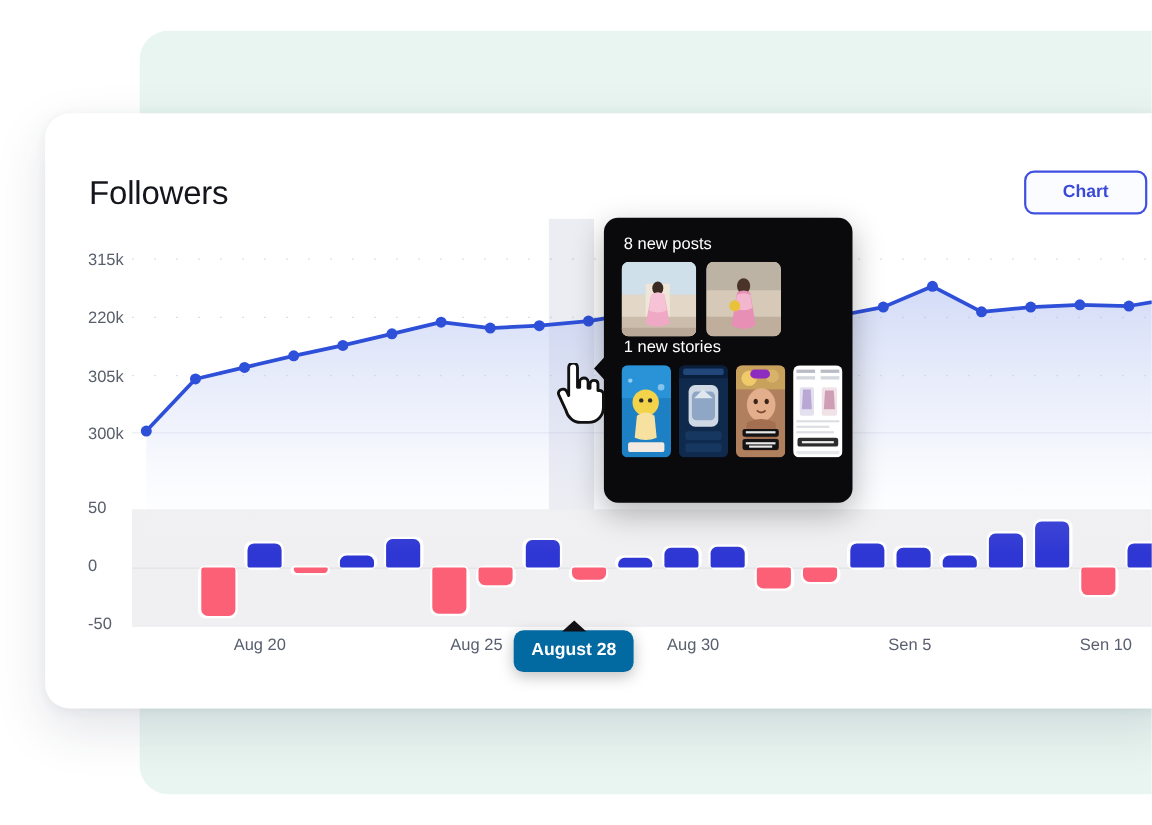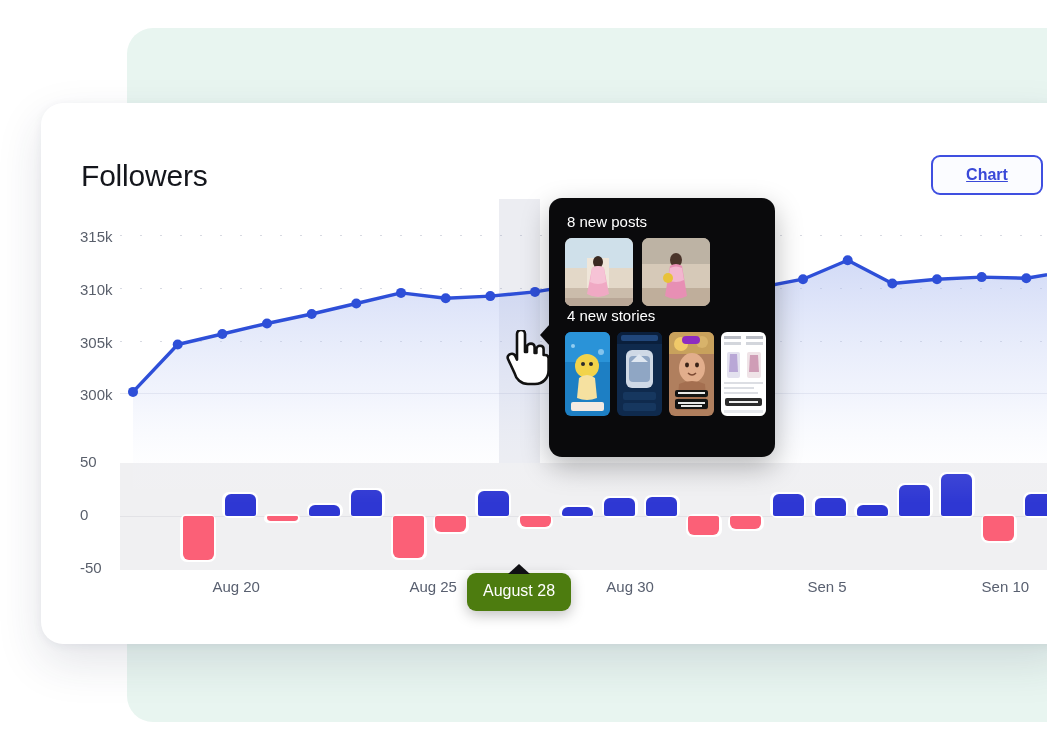--- a/index.html
+++ b/index.html
@@ -40,21 +40,21 @@
   .chart-btn {
     position: absolute; right: 28px; top: 52px;
     width: 112px; height: 40px;
     border: 2px solid #3f4fe0;
     border-radius: 9px;
     background: #fbfcff;
     color: #3a49d8;
     font-size: 16px; font-weight: 700;
     font-family: "Liberation Sans", sans-serif;
     cursor: pointer;
-    display: flex; align-items: center; justify-content: center; text-decoration: underline;
+    display: flex; align-items: center; justify-content: center;
   }
 
   
   .plot {
     position: absolute;
     left: 0; top: 0; width: 1030px; height: 541px;
   }
   .yaxis-label {
     position: absolute;
     font-size: 15px; color: #595f6b;
@@ -111,27 +111,28 @@
     position: absolute;
     font-size: 15px; color: #596070;
     white-space: nowrap;
     transform: translateX(-50%);
   }
 
   
   .date-tip {
     position: absolute;
     left: 467px; top: 573px;
-    background: #4d7c0f;
+    background: #0369a1;
     color: #fff;
     border-radius: 9px;
     padding: 9px 16px 11px;
     font-size: 16px;
     box-shadow: 0 4px 14px rgba(0,0,0,.25);
     z-index: 40;
+    font-weight: bold;
   }
   .date-tip:before {
     content: "";
     position: absolute;
     left: 50%; top: -9px; transform: translateX(-50%);
     border-left: 11px solid transparent;
     border-right: 11px solid transparent;
     border-bottom: 10px solid #101014;
   }
 
@@ -189,21 +190,21 @@
     <button class="chart-btn">Chart</button>
 
     <div class="plot">
 
       <div class="gridline" style="top:132px;"></div>
       <div class="gridline" style="top:185px;"></div>
       <div class="gridline" style="top:238px;"></div>
       <div class="baseline-300" style="top:290px;"></div>
 
       <div class="yaxis-label" style="top:125px;">315k</div>
-      <div class="yaxis-label" style="top:178px;">310k</div>
+      <div class="yaxis-label" style="top:178px;">220k</div>
       <div class="yaxis-label" style="top:231px;">305k</div>
       <div class="yaxis-label" style="top:283px;">300k</div>
 
       <div class="yaxis-label" style="top:350px;">50</div>
       <div class="yaxis-label" style="top:403px;">0</div>
       <div class="yaxis-label" style="top:456px;">-50</div>
 
       <div class="hover-band"></div>
 
       <div class="bars-panel">
@@ -324,21 +325,21 @@
           <rect y="26" width="68" height="24" fill="#d6c9b8"></rect>
           <rect y="50" width="68" height="18" fill="#bfae9b"></rect>
           <ellipse cx="34" cy="22" rx="6" ry="7" fill="#4a342a"></ellipse>
           <path d="M28 28 Q34 24 40 28 L45 58 Q34 64 23 58 Z" fill="#e78fb4"></path>
           <path d="M28 30 Q34 27 40 30 L42 42 Q34 46 26 42 Z" fill="#f2b6cf"></path>
           <circle cx="26" cy="40" r="5" fill="#e8c23a"></circle>
         </svg>
       </div>
     </div>
 
-    <h4 class="sec2">4 new stories</h4>
+    <h4 class="sec2">1 new stories</h4>
     <div class="thumb-row stories">
       <div class="thumb story">
         <svg width="45" height="84" viewBox="0 0 45 84">
           <rect width="45" height="84" fill="#1d7fc4"></rect>
           <rect width="45" height="30" fill="#2a93d8"></rect>
           <circle cx="22" cy="34" r="12" fill="#f2d34a"></circle>
           <circle cx="18" cy="32" r="2" fill="#2b2b2b"></circle>
             <circle cx="26" cy="32" r="2" fill="#2b2b2b"></circle>
           <path d="M14 46 Q22 40 30 46 L32 66 Q22 70 12 66 Z" fill="#f6e1a0"></path>
           <rect x="6" y="70" width="33" height="9" rx="2" fill="#f3eae2"></rect>

